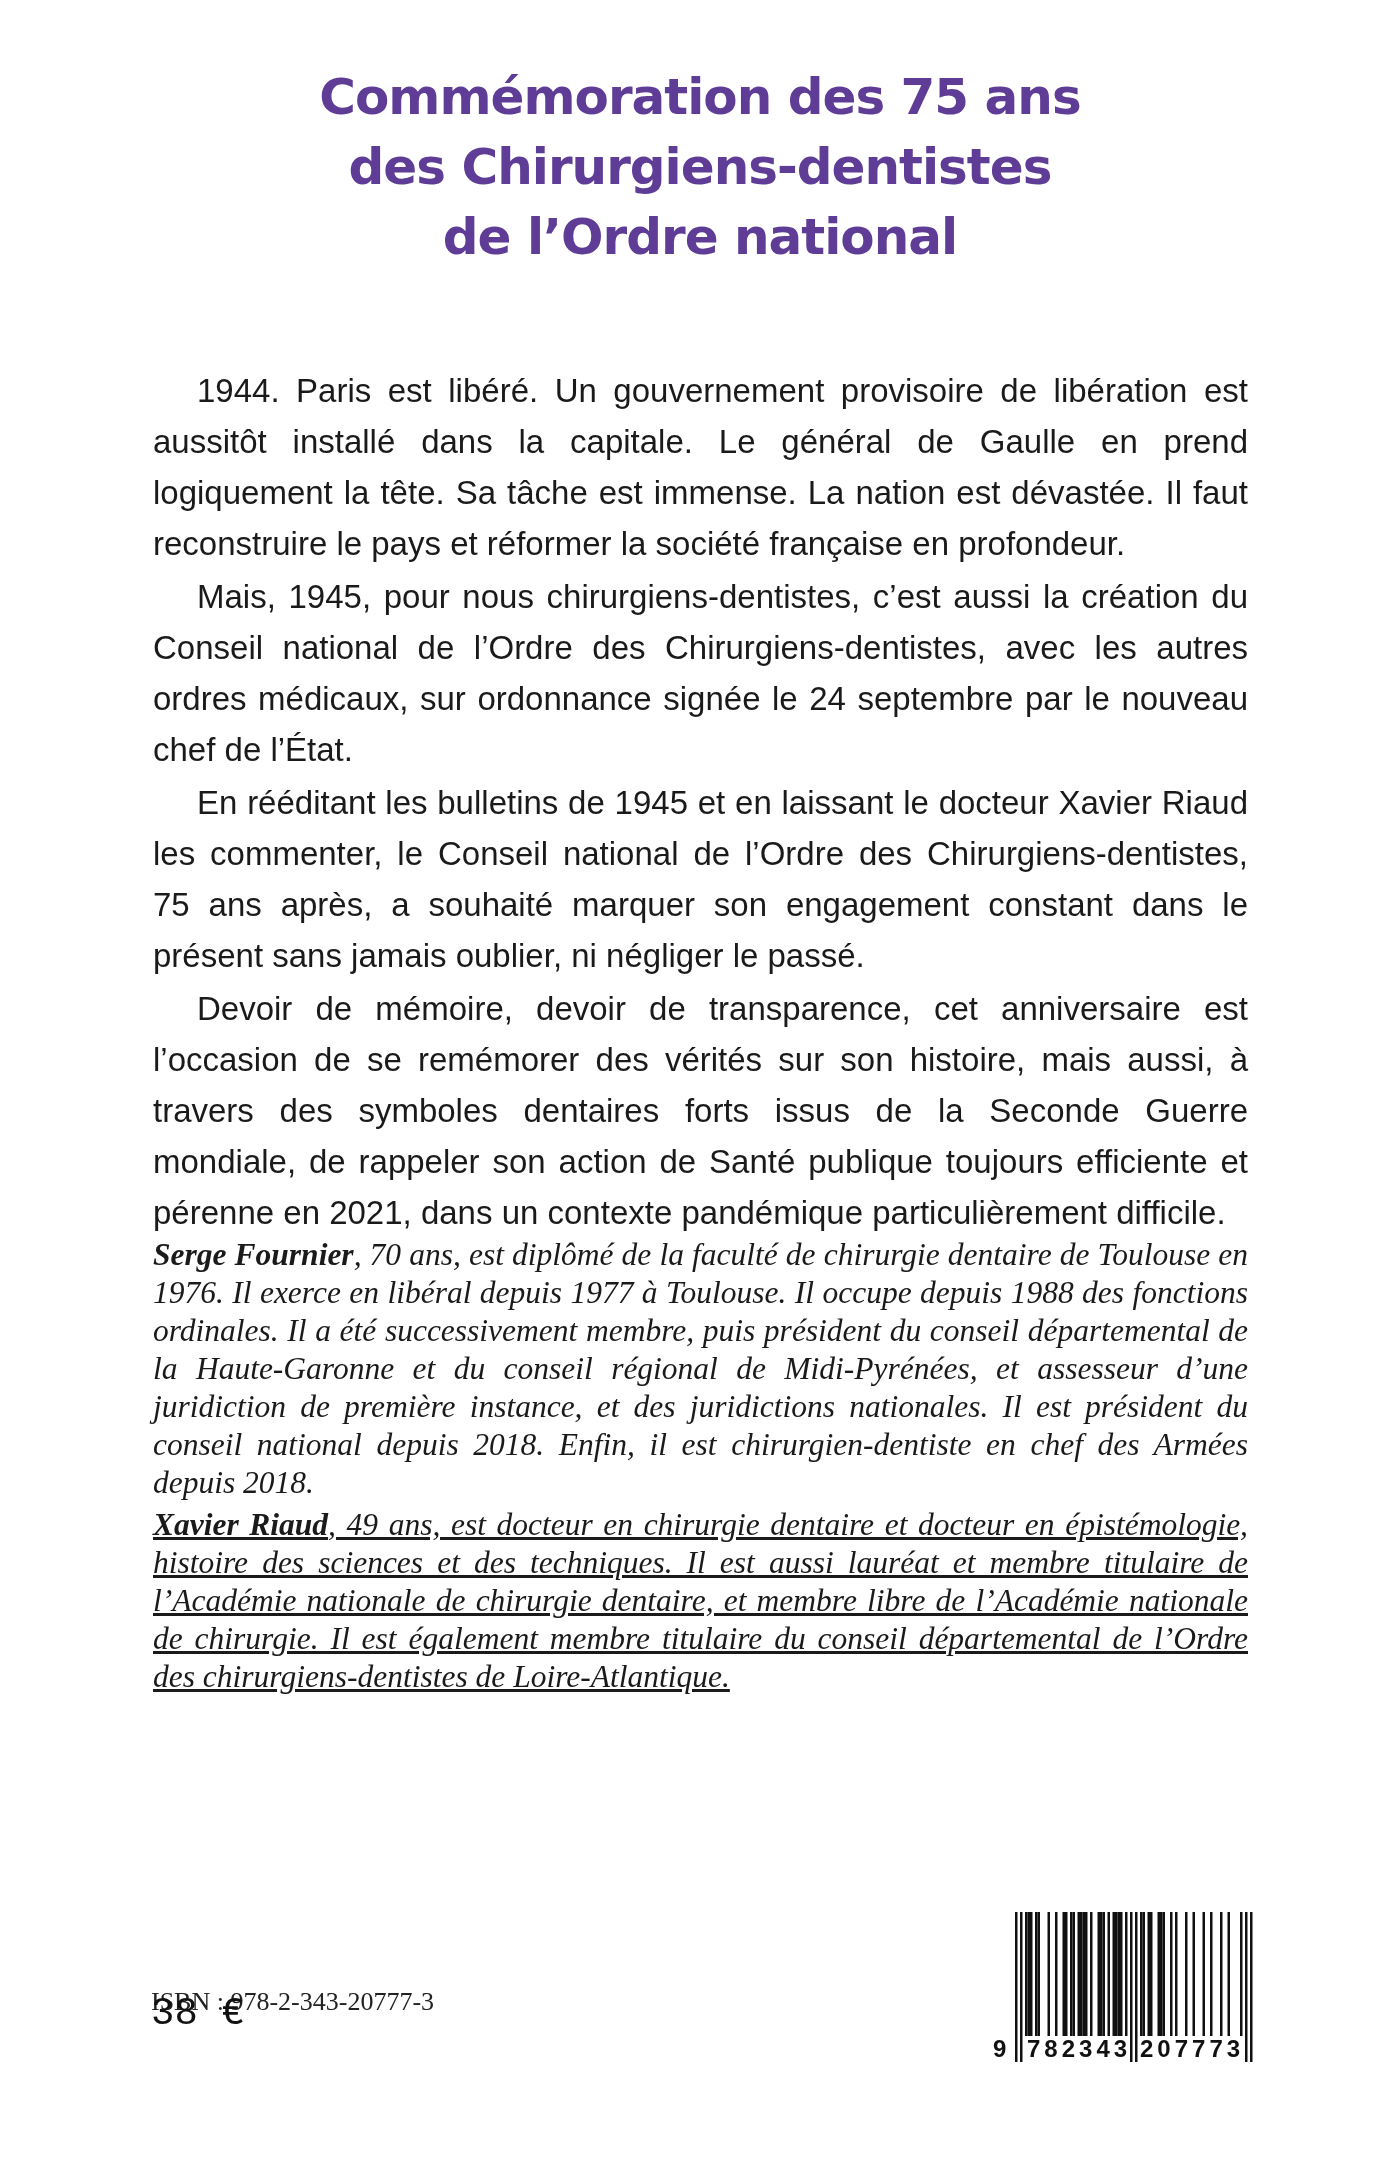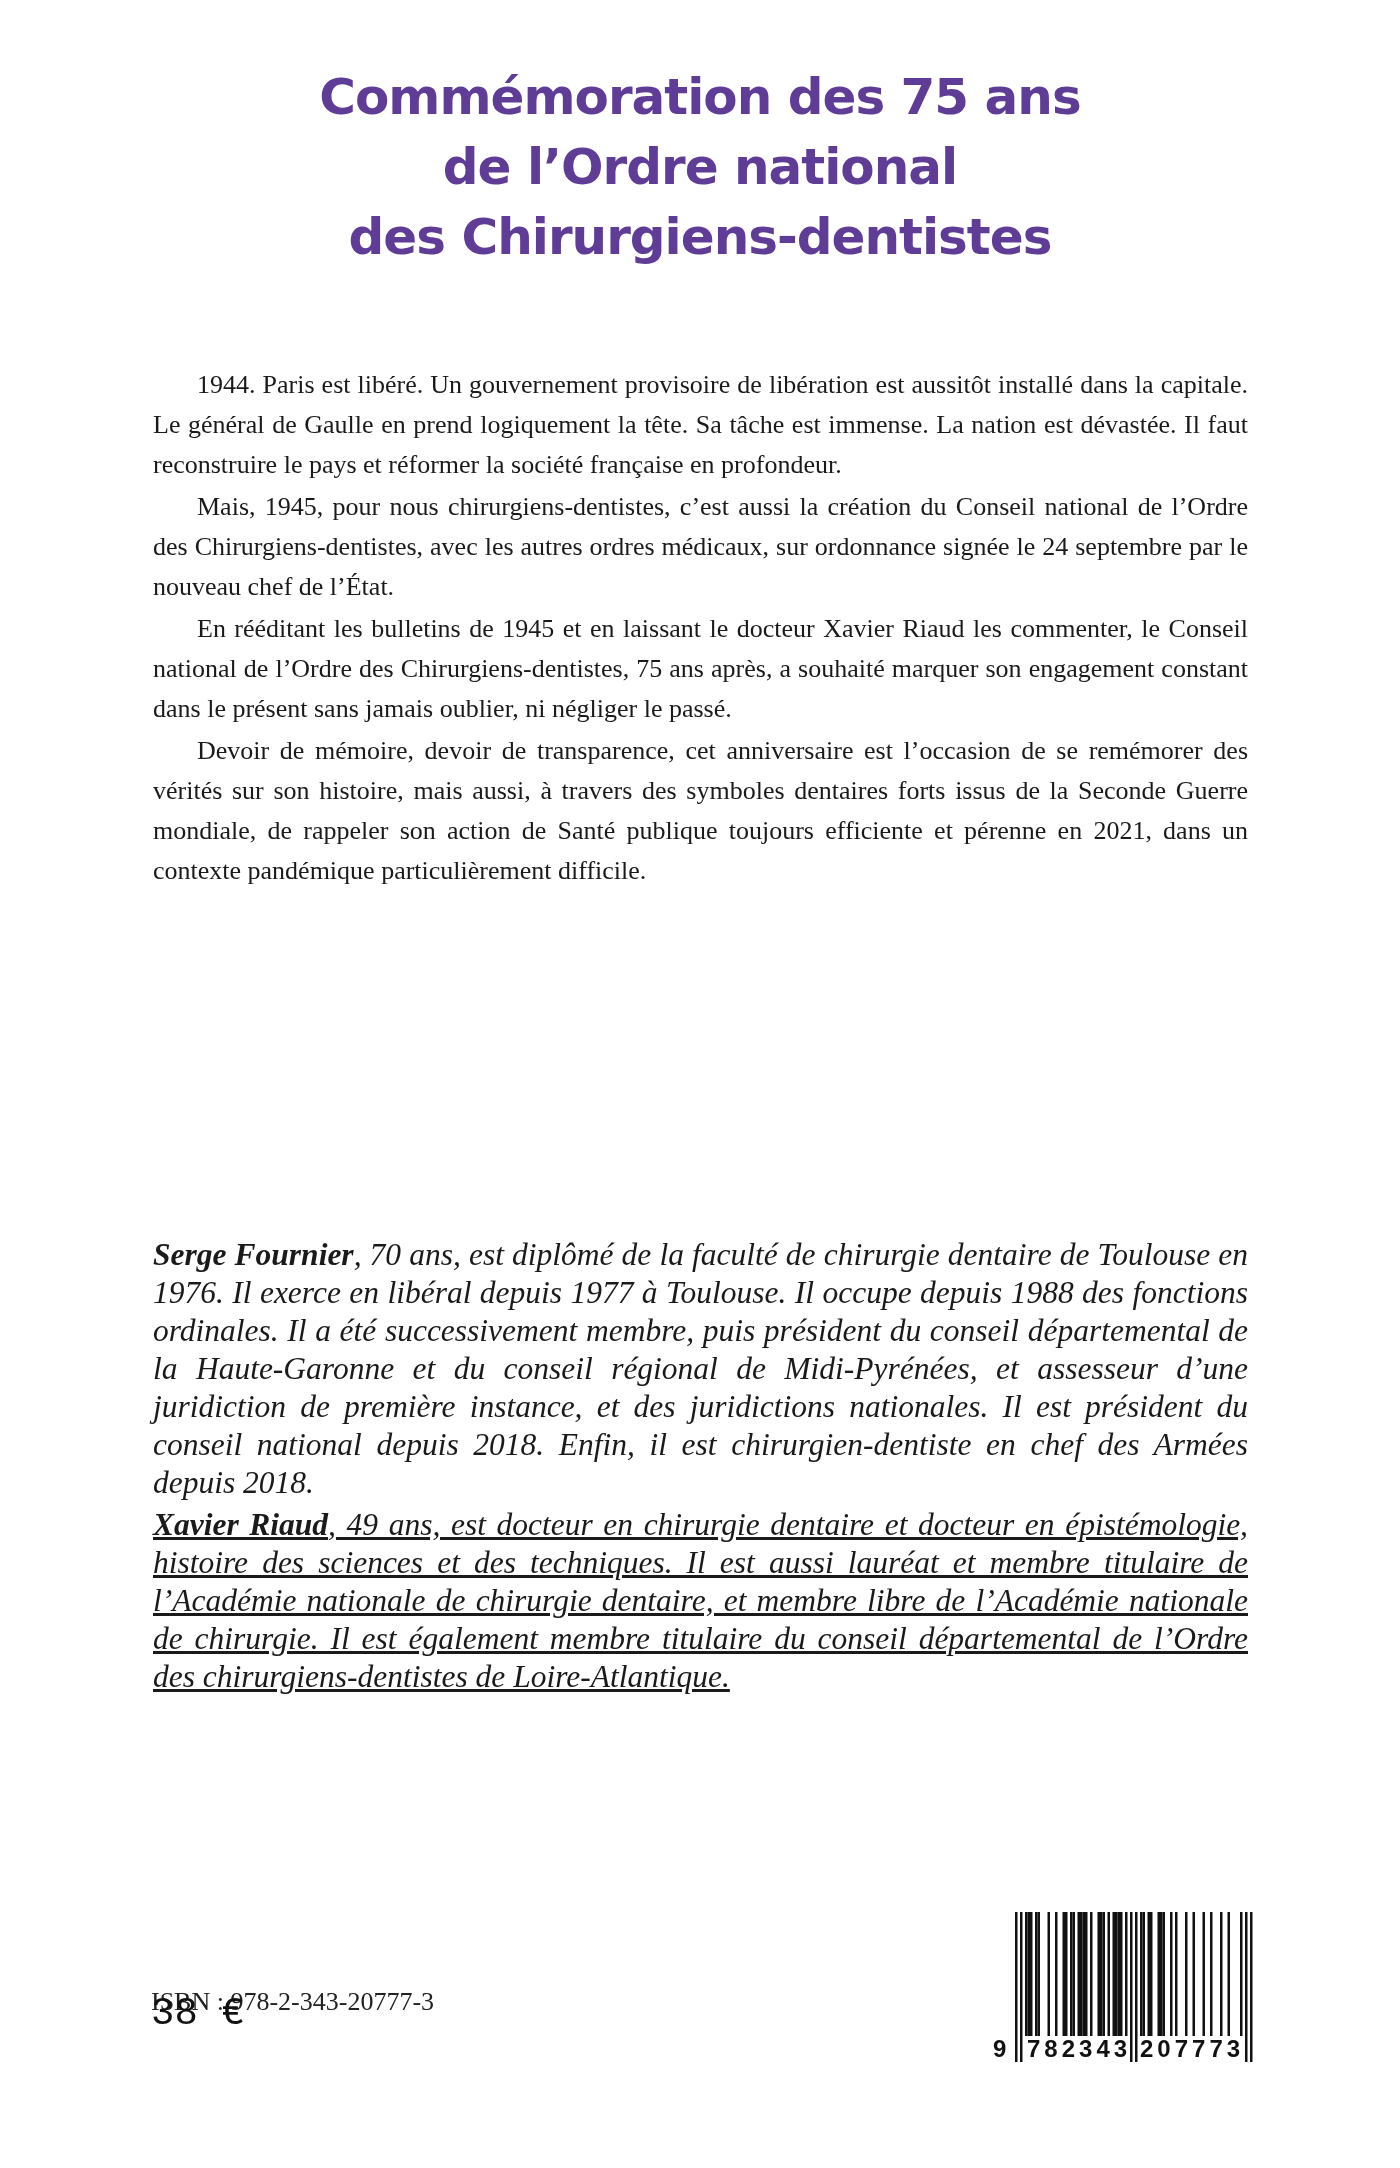--- a/index.html
+++ b/index.html
@@ -9,22 +9,22 @@
   .title {
     position: absolute; left: 0; width: 1400px; top: 62px;
     text-align: center; color: #5f3d96;
     font-family: "DejaVu Sans", sans-serif; font-weight: bold;
     font-size: 50px; line-height: 70px; letter-spacing: -1px;
   }
   .title div { white-space: nowrap; }
 
   .body-text {
     position: absolute; left: 153px; width: 1095px; top: 365px;
-    font-family: Liberation Serif, serif; color: #1a1a1a;
-    font-size: 26px; line-height: 40px; text-align: justify;
+    font-family: Liberation Sans, sans-serif; color: #1a1a1a;
+    font-size: 33px; line-height: 51px; text-align: justify;
   }
   .body-text p { margin: 0 0 2px 0; text-indent: 44px; }
 
   .bio {
     position: absolute; left: 153px; width: 1095px;
     font-family: "Liberation Serif", serif; font-style: italic; color: #1a1a1a;
     font-size: 31.5px; line-height: 38px; text-align: justify;
   }
   .bio p { margin: 0; }
   .bio .name { font-weight: bold; }
@@ -51,22 +51,22 @@
   }
   .barcode svg { display: block; }
 </style>
 </head>
 <body>
 
 <div class="page">
 
   <div class="title">
     <div>Commémoration des 75 ans</div>
+    <div>des Chirurgiens-dentistes</div>
     <div>de l’Ordre national</div>
-    <div>des Chirurgiens-dentistes</div>
   </div>
 
   <div class="body-text">
     <p>1944. Paris est libéré. Un gouvernement provisoire de libération est aussitôt installé dans la capitale. Le général de Gaulle en prend logiquement la tête. Sa tâche est immense. La nation est dévastée. Il faut reconstruire le pays et réformer la société française en profondeur.</p>
     <p>Mais, 1945, pour nous chirurgiens-dentistes, c’est aussi la création du Conseil national de l’Ordre des Chirurgiens-dentistes, avec les autres ordres médicaux, sur ordonnance signée le 24 septembre par le nouveau chef de l’État.</p>
     <p>En rééditant les bulletins de 1945 et en laissant le docteur Xavier Riaud les commenter, le Conseil national de l’Ordre des Chirurgiens-dentistes, 75 ans après, a souhaité marquer son engagement constant dans le présent sans jamais oublier, ni négliger le passé.</p>
     <p>Devoir de mémoire, devoir de transparence, cet anniversaire est l’occasion de se remémorer des vérités sur son histoire, mais aussi, à travers des symboles dentaires forts issus de la Seconde Guerre mondiale, de rappeler son action de Santé publique toujours efficiente et pérenne en 2021, dans un contexte pandémique particulièrement difficile.</p>
   </div>
 
   <div class="bio bio-1">

